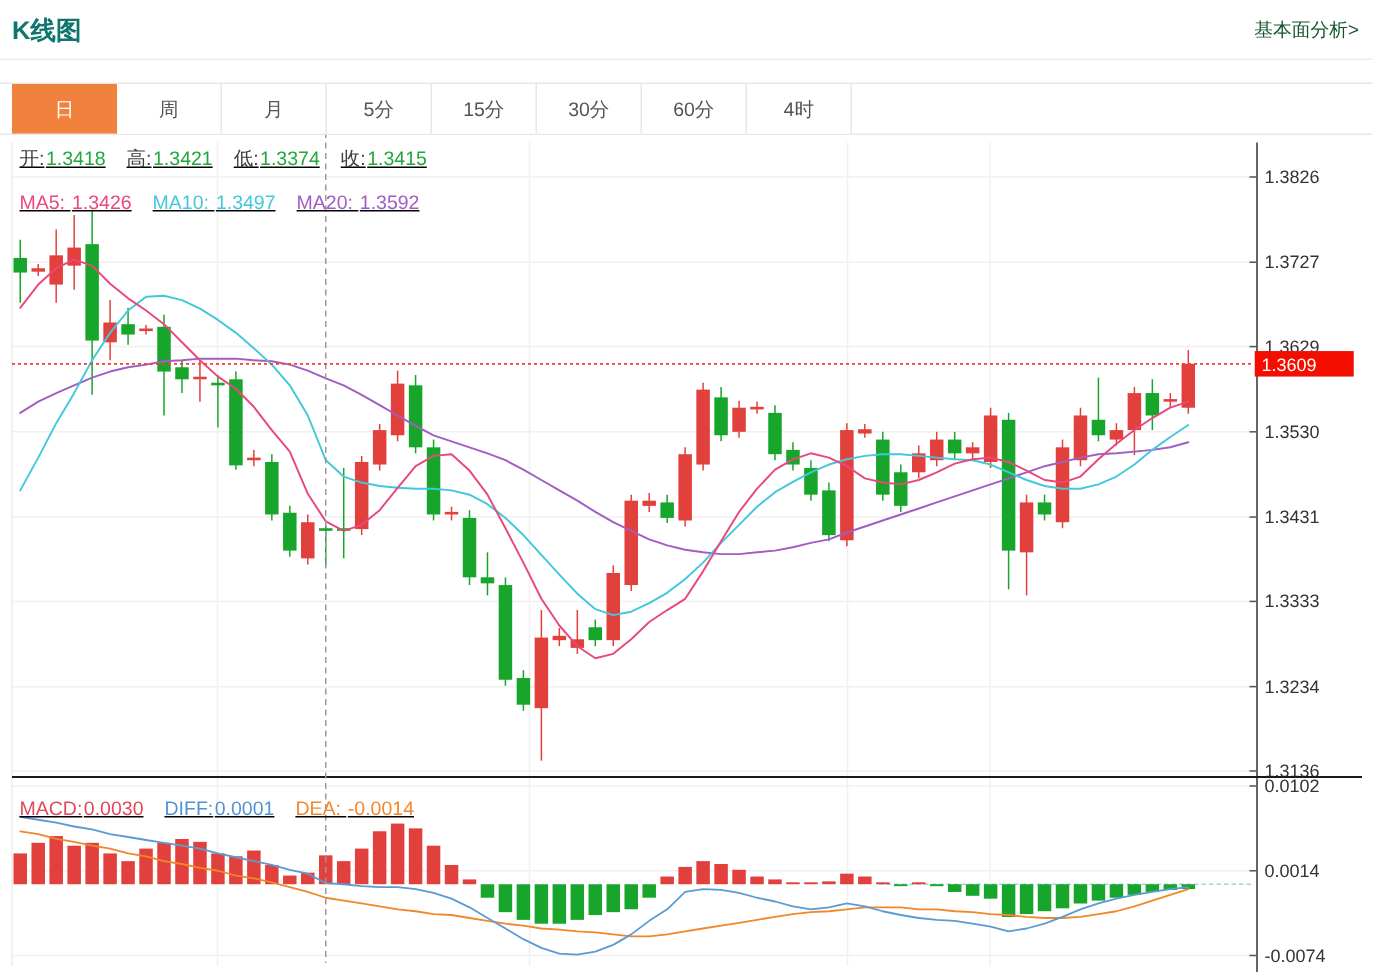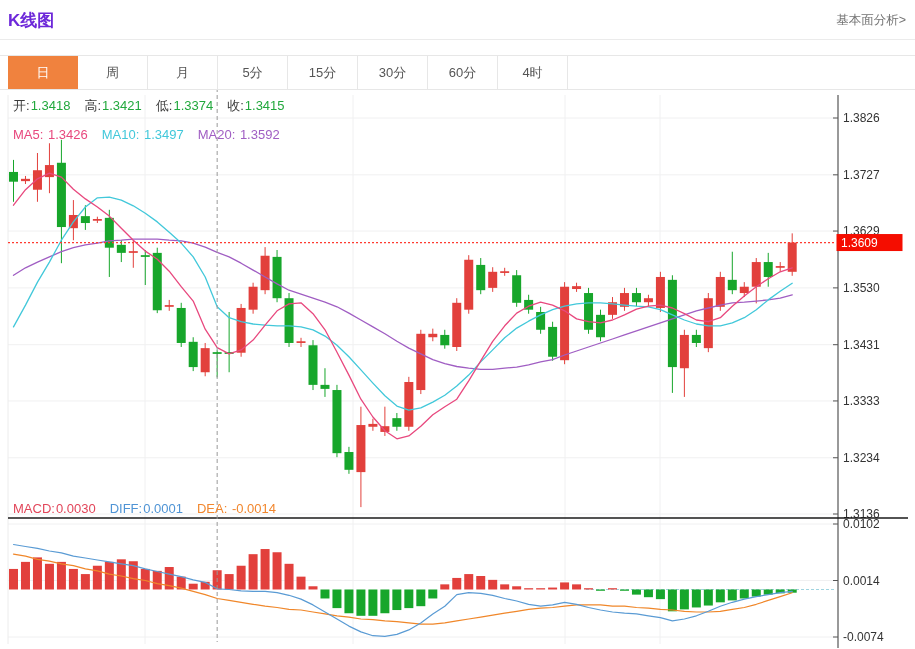--- a/index.html
+++ b/index.html
@@ -1,35 +1,35 @@
 <!DOCTYPE html>
 <html><head>
 <meta charset="utf-8">
 <style>
   html,body{margin:0;padding:0;}
   body{width:915px;height:649px;position:relative;background:#fff;overflow:hidden;
        font-family:"Liberation Sans",sans-serif;}
   .hdr{position:absolute;left:0;top:0;width:915px;height:39px;background:#fff;z-index:3;}
-  .title{position:absolute;left:8px;top:9px;font-size:17px;font-weight:700;color:#6d28d9;}
-  .fund-link{position:absolute;right:9px;top:12px;font-size:12.5px;color:#737373;text-decoration:none;cursor:pointer;}
+  .title{position:absolute;left:8px;top:9px;font-size:17px;font-weight:700;color:#0f766e;}
+  .fund-link{position:absolute;right:9px;top:12px;font-size:12.5px;color:#14532d;text-decoration:none;cursor:pointer;}
   .divider{position:absolute;left:0;top:39px;width:915px;height:1px;background:#ebebeb;z-index:3;}
   .tabbar{position:absolute;left:0;top:55px;width:915px;height:35px;background:#fff;
           border-top:1px solid #e7e7e7;border-bottom:1px solid #e7e7e7;box-sizing:border-box;
           display:flex;padding-left:8px;z-index:3;}
   .tab{width:70px;height:100%;line-height:33px;text-align:center;font-size:13px;color:#555;
        border-right:1px solid #e7e7e7;cursor:pointer;box-sizing:border-box;background:#fff;}
   .tab:first-child{border-left:1px solid #e7e7e7;}
   .tab.active{background:#f0823e;color:#fff;border-color:#f0823e;}
   #chart-svg{position:absolute;left:0;top:0;z-index:1;}
   .inforow{position:absolute;left:13px;z-index:2;font-size:13px;white-space:nowrap;}
-  .inforow .item{margin-right:14px;}
+  .inforow .item{margin-right:14px;text-decoration:underline;}
   .inforow .lab{margin-right:1px;}
   #ohlc-row{top:97px;}
   #ma-row{top:127px;}
-  #macd-row{top:501px;text-align:center;}
+  #macd-row{top:531px;text-align:center;}
 </style>
 </head>
 <body>
 
 <svg id="chart-svg" width="915" height="649">
     <line x1="145" y1="95" x2="145" y2="644" stroke="#f0f0f1" stroke-width="1"></line>
     <line x1="353" y1="95" x2="353" y2="644" stroke="#f0f0f1" stroke-width="1"></line>
     <line x1="565" y1="95" x2="565" y2="644" stroke="#f0f0f1" stroke-width="1"></line>
     <line x1="660" y1="95" x2="660" y2="644" stroke="#f0f0f1" stroke-width="1"></line>
     <line x1="8" y1="118" x2="836" y2="118" stroke="#f0f0f1" stroke-width="1"></line>

